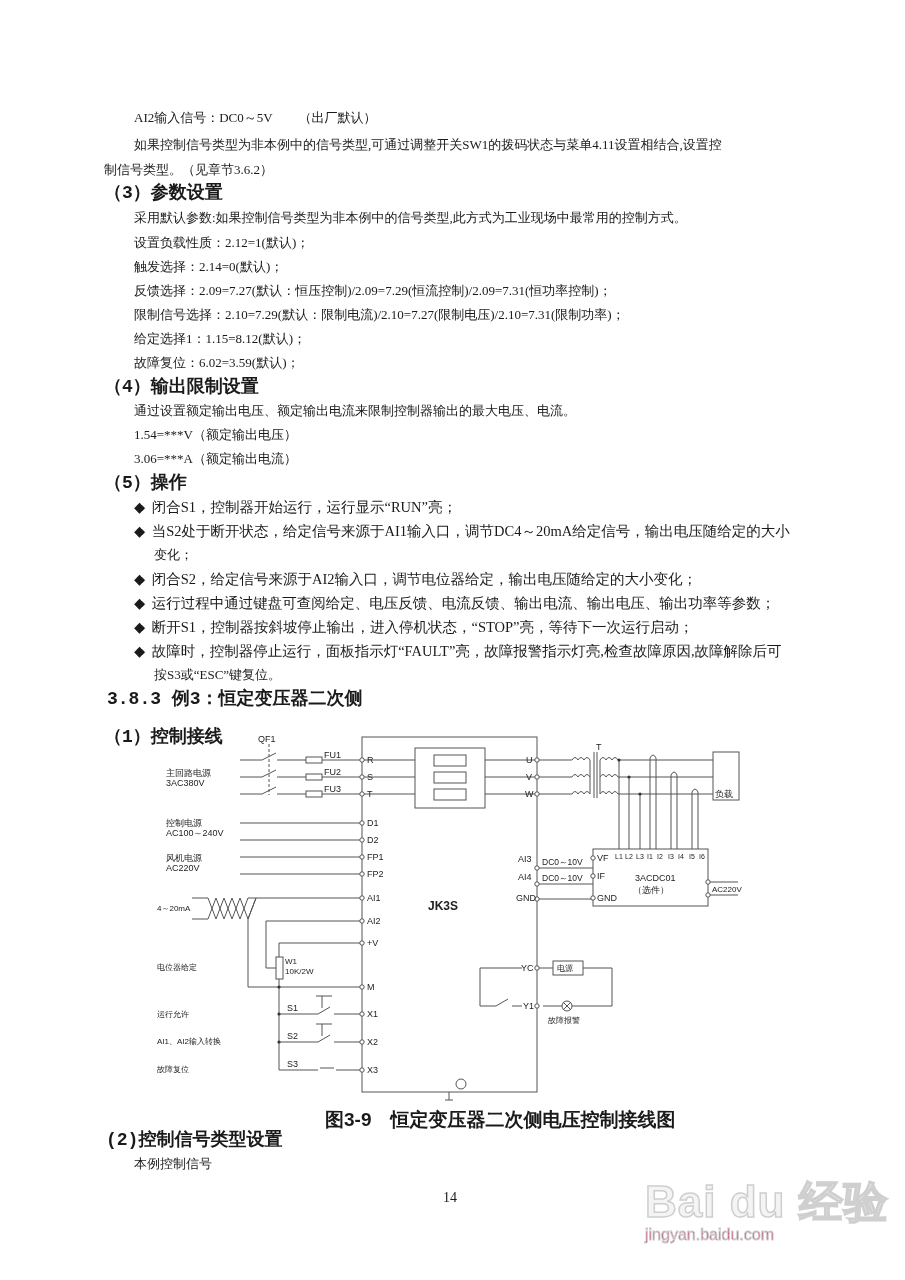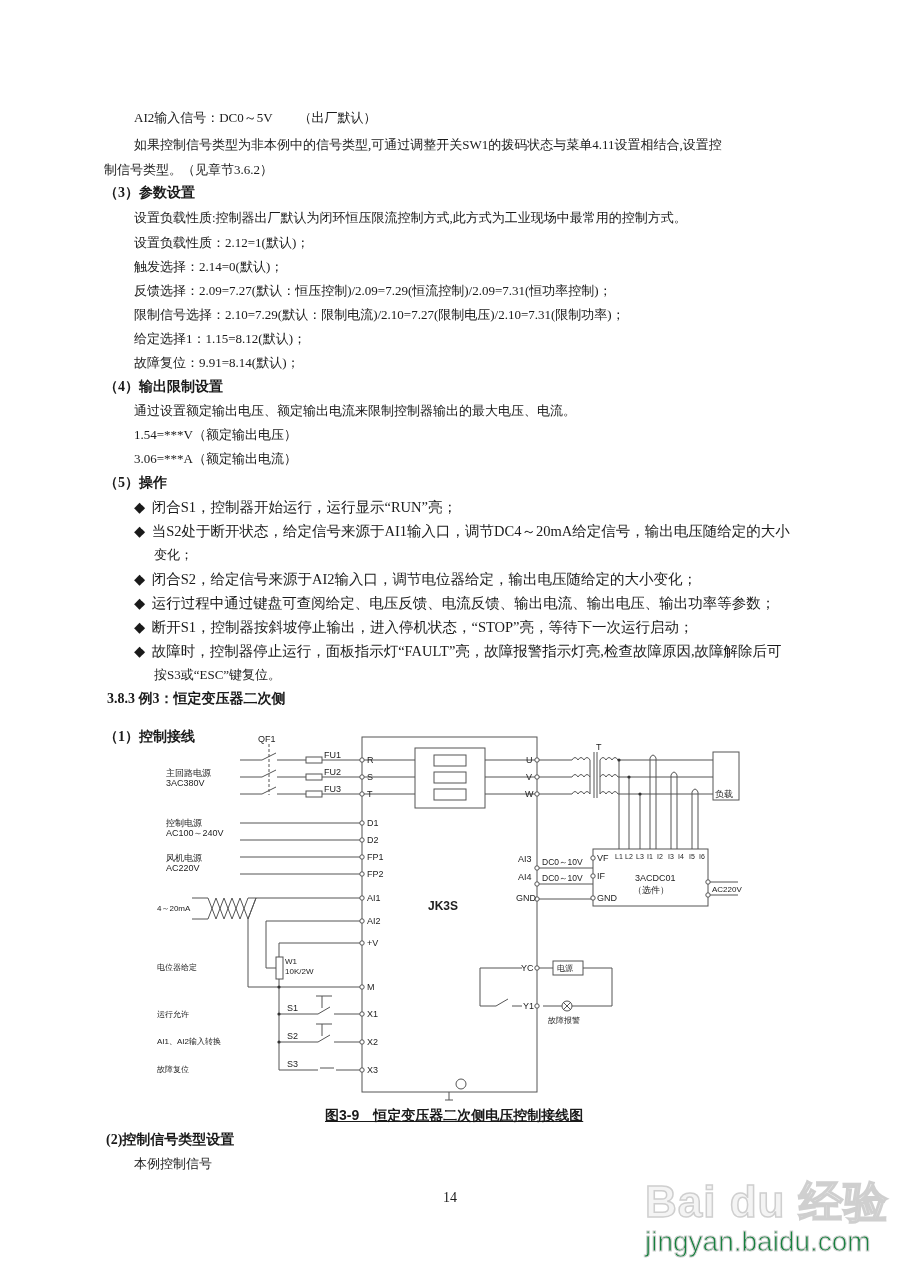--- a/index.html
+++ b/index.html
@@ -1,44 +1,44 @@
 <!DOCTYPE html>
 <html><head>
 <meta charset="utf-8">
 <style>
   html, body { margin:0; padding:0; background:#ffffff; }
   body { width:905px; height:1280px; position:relative; overflow:hidden;
          font-family:"Liberation Serif", "DejaVu Serif", serif; color:#1a1a1a; }
   .line { position:absolute; font-size:13px; line-height:18px; white-space:nowrap; }
-  .h { font-family:Liberation Serif, serif; font-weight:bold; font-size:14px; }
+  .h { font-family:Liberation Mono, monospace; font-weight:bold; font-size:18px; }
   .bullet { position:absolute; font-size:14.5px; line-height:18px; }
   .diamond { display:inline-block; width:14px; }
   svg text { font-family:"Liberation Sans","DejaVu Sans",sans-serif; fill:#222; }
-  .caption { position:absolute; font-size:14px; font-weight:bold; font-family:"Liberation Sans","DejaVu Sans",sans-serif;text-decoration:underline; }
+  .caption { position:absolute; font-size:19px; font-weight:bold; font-family:"Liberation Sans","DejaVu Sans",sans-serif; }
   .pagenum { position:absolute; font-size:14px; }
   .wm { position:absolute; right:10px; bottom:12px; width:270px; height:120px; color:#d8d8d8; font-family:"Liberation Sans","DejaVu Sans",sans-serif; }
   .wm .brand { position:absolute; left:20px; top:25px; font-size:44px; font-weight:bold; letter-spacing:1px;
                color:#f4f4f4; -webkit-text-stroke:1.5px #cfcfcf; }
-  .wm .url { position:absolute; left:20px; top:78px; font-size:28px; color:#15803d; -webkit-text-stroke:1px #cfcfcf; }
+  .wm .url { position:absolute; left:20px; top:78px; font-size:16px; color:#be185d; -webkit-text-stroke:1px #cfcfcf; }
 </style>
 </head>
 <body>
 
 <div class="line" style="left:134px;top:109px">AI2输入信号：DC0～5V　　（出厂默认）</div>
 <div class="line" style="left:134px;top:136px">如果控制信号类型为非本例中的信号类型,可通过调整开关SW1的拨码状态与菜单4.11设置相结合,设置控</div>
 <div class="line" style="left:104px;top:161px">制信号类型。（见章节3.6.2）</div>
 
 <div class="line h" style="left:104px;top:184px">（3）参数设置</div>
-<div class="line" style="left:134px;top:209px">设置负载性质:控制器出厂默认为闭环恒压限流控制方式,此方式为工业现场中最常用的控制方式。</div>
+<div class="line" style="left:134px;top:209px">采用默认参数:如果控制信号类型为非本例中的信号类型,此方式为工业现场中最常用的控制方式。</div>
 <div class="line" style="left:134px;top:234px">设置负载性质：2.12=1(默认)；</div>
 <div class="line" style="left:134px;top:258px">触发选择：2.14=0(默认)；</div>
 <div class="line" style="left:134px;top:282px">反馈选择：2.09=7.27(默认：恒压控制)/2.09=7.29(恒流控制)/2.09=7.31(恒功率控制)；</div>
 <div class="line" style="left:134px;top:306px">限制信号选择：2.10=7.29(默认：限制电流)/2.10=7.27(限制电压)/2.10=7.31(限制功率)；</div>
 <div class="line" style="left:134px;top:330px">给定选择1：1.15=8.12(默认)；</div>
-<div class="line" style="left:134px;top:354px">故障复位：9.91=8.14(默认)；</div>
+<div class="line" style="left:134px;top:354px">故障复位：6.02=3.59(默认)；</div>
 
 <div class="line h" style="left:104px;top:378px">（4）输出限制设置</div>
 <div class="line" style="left:134px;top:402px">通过设置额定输出电压、额定输出电流来限制控制器输出的最大电压、电流。</div>
 <div class="line" style="left:134px;top:426px">1.54=***V（额定输出电压）</div>
 <div class="line" style="left:134px;top:450px">3.06=***A（额定输出电流）</div>
 
 <div class="line h" style="left:104px;top:474px">（5）操作</div>
 
 <div class="bullet" style="left:134px;top:498px"><span class="diamond">◆</span> <span>闭合S1，控制器开始运行，运行显示“RUN”亮；</span></div>
 <div class="bullet" style="left:134px;top:522px"><span class="diamond">◆</span> <span>当S2处于断开状态，给定信号来源于AI1输入口，调节DC4～20mA给定信号，输出电压随给定的大小</span></div>

